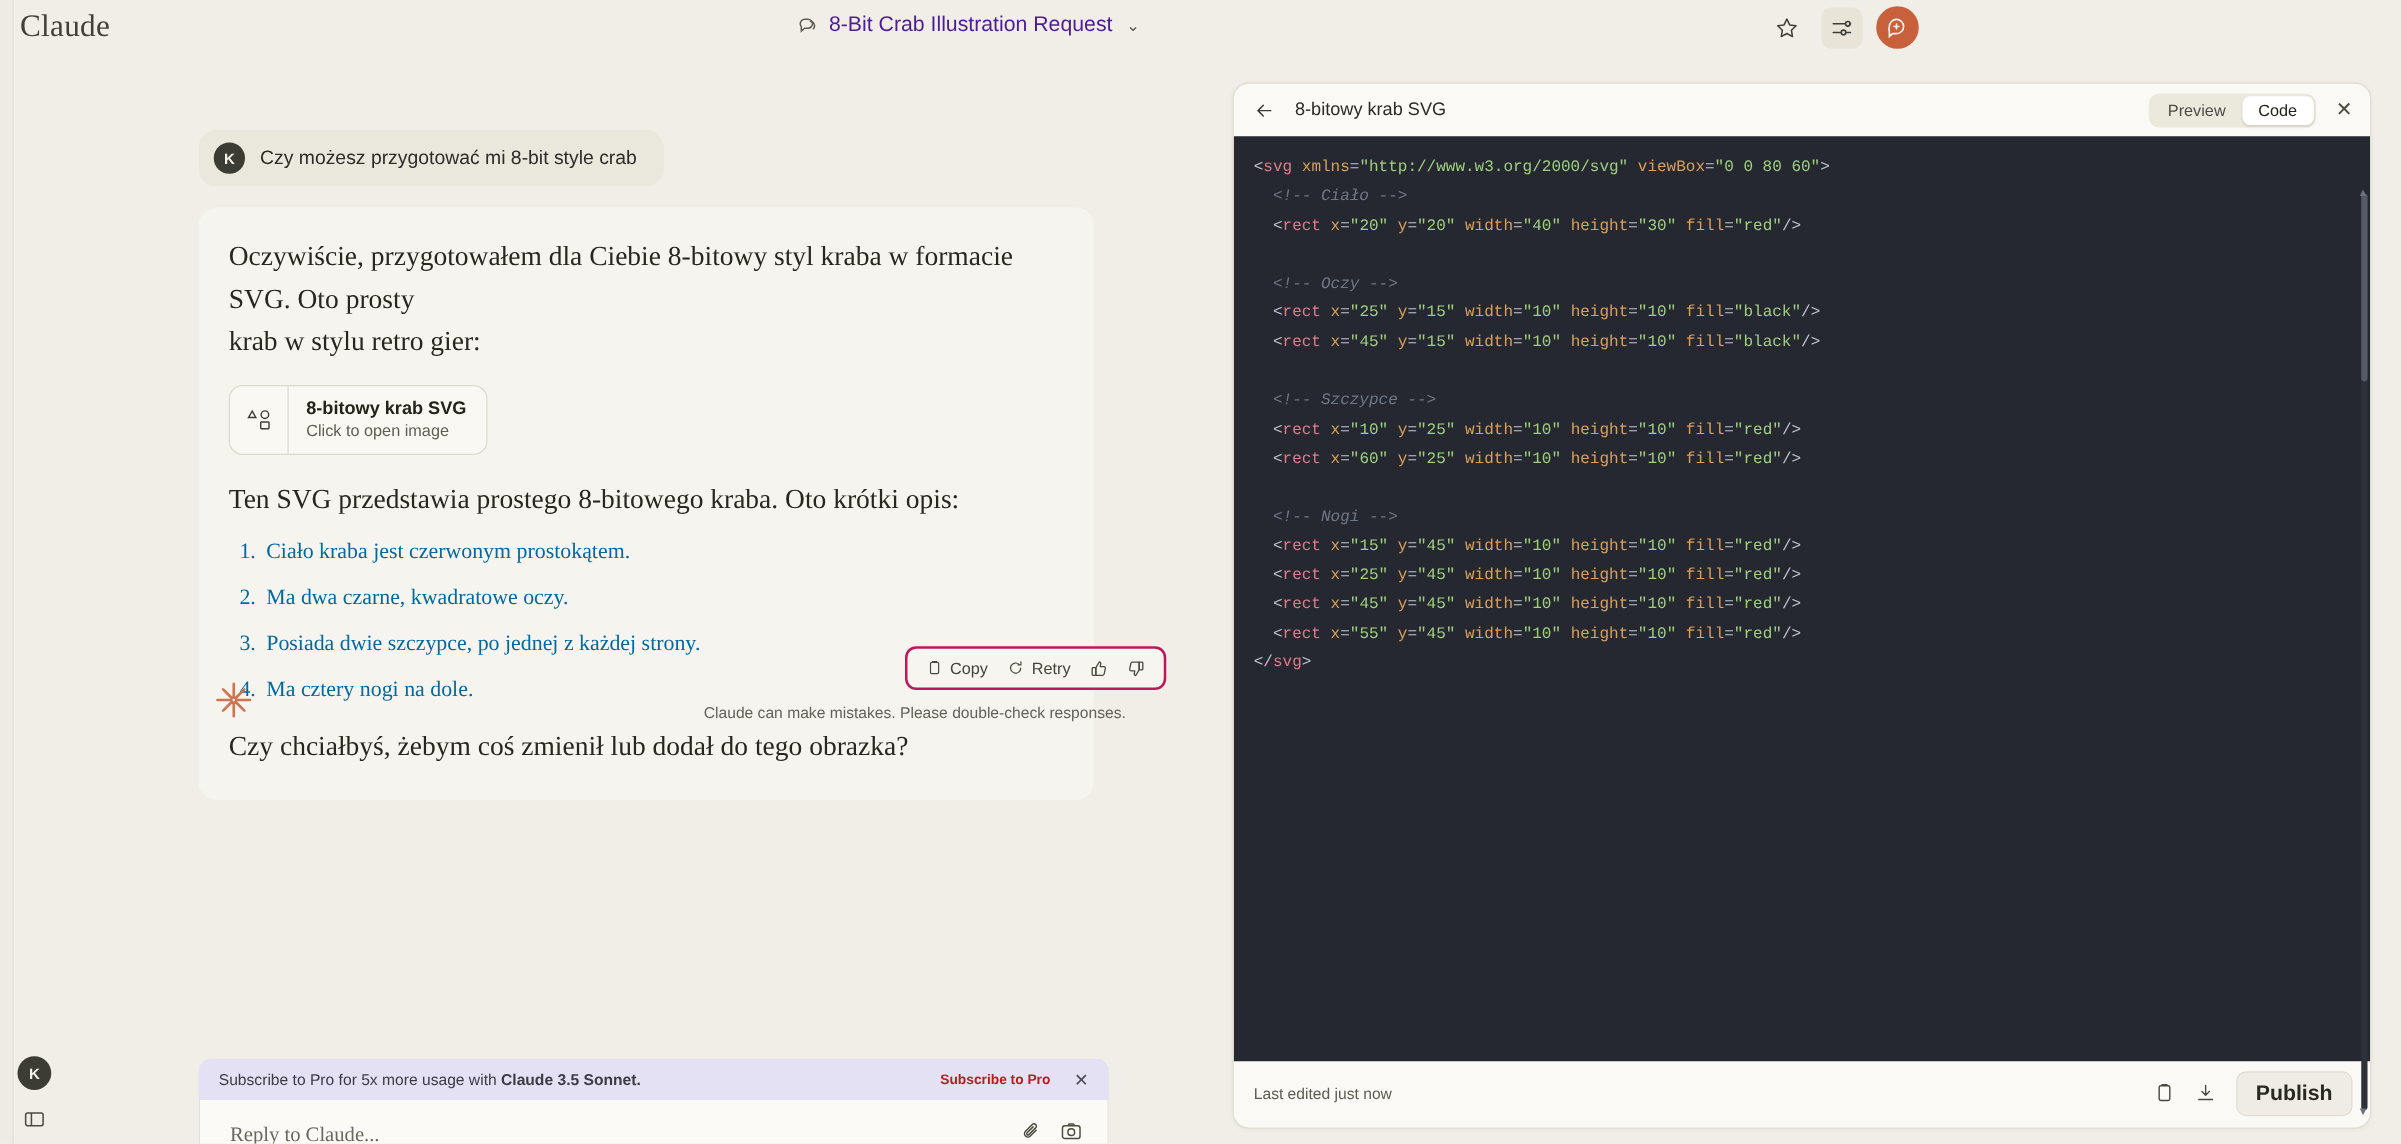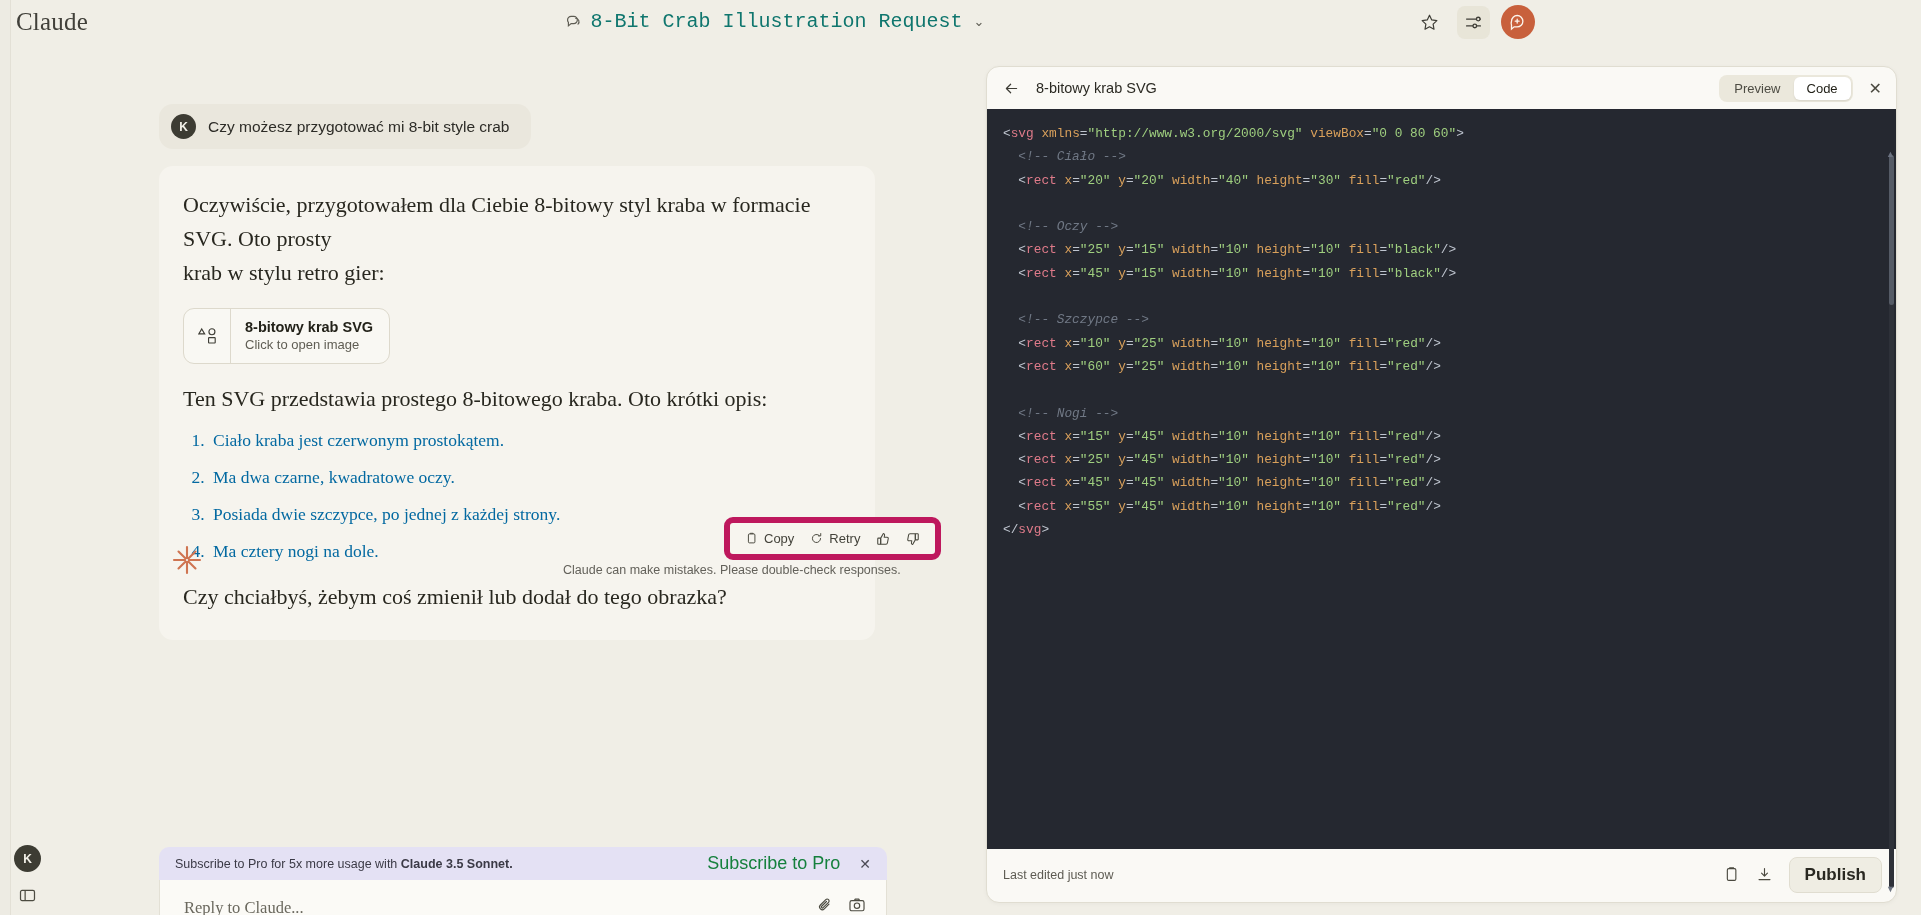--- a/index.html
+++ b/index.html
@@ -12,21 +12,21 @@
   }
   #app { position: relative; width: 1921px; height: 915px; }
 
   
   .rail { position: absolute; left: 0; top: 0; width: 11px; height: 915px; background: #EDEBE3; border-right: 1px solid #E3E0D6; }
 
   
   .topbar { position: absolute; left: 0; top: 0; width: 1549px; height: 42px; display: flex; align-items: center; }
   .logo { position: absolute; left: 16px; top: 8px; font-family: "Liberation Serif", serif; font-size: 25px; color: #41403A; letter-spacing: .2px; }
   .conv-title { position: absolute; left: 50%; transform: translateX(-50%); top: 7px; display: flex; align-items: center; gap: 9px; cursor: pointer; padding: 3px 8px; border-radius: 7px; }
-  .conv-title .t { font-family: Liberation Mono, monospace; font-size: 20px; color: #0f766e; white-space: nowrap; }
+  .conv-title .t { font-family: Liberation Sans, sans-serif; font-size: 17px; color: #4c1d95; white-space: nowrap; }
   .chev { font-size: 13px; color: #5E5C53; margin-left: 2px; }
   .tb-right { position: absolute; right: 14px; top: 5px; display: flex; align-items: center; gap: 11px; }
   .icon-btn { width: 33px; height: 33px; border-radius: 8px; display: flex; align-items: center; justify-content: center; cursor: pointer; }
   .icon-btn.filled { background: #E8E5D8; }
   .avatar-orange { width: 34px; height: 34px; border-radius: 50%; background: #C8603C; display: flex; align-items: center; justify-content: center; cursor: pointer; }
 
   
   .conv { position: absolute; left: 11px; top: 42px; width: 975px; height: 873px; overflow: hidden; }
 
   .user-row { position: absolute; left: 148px; top: 62px; display: flex; align-items: center; background: #EAE7DD; border-radius: 14px; padding: 10px 22px 10px 12px; gap: 12px; }
@@ -39,31 +39,31 @@
   .a-list { margin: 14px 0 0 26px; font-family: "Liberation Serif", serif; font-size: 17.5px; color: #0369a1; }
   .a-list li { margin-bottom: 16px; padding-left: 4px; }
   .a-list li:last-child { margin-bottom: 0; }
 
   .artifact { display: inline-flex; align-items: stretch; margin-top: 18px; border: 1px solid #DDD9CC; background: #F9F8F3; border-radius: 11px; overflow: hidden; cursor: pointer; min-width: 197px; }
   .artifact .ic { width: 47px; display: flex; align-items: center; justify-content: center; border-right: 1px solid #DDD9CC; }
   .artifact .tx { padding: 10px 16px 11px 14px; }
   .artifact .ti { font-size: 14.5px; font-weight: bold; color: #232219; }
   .artifact .su { font-size: 13px; color: #5F5D53; margin-top: 2px; }
 
-  .actions { position: absolute; left: 713px; top: 475px; display: flex; align-items: center; gap: 2px; background: #F7F5EF; border: 6px solid #be185d; border-radius: 9px; padding: 4px 8px; }
+  .actions { position: absolute; left: 713px; top: 475px; display: flex; align-items: center; gap: 2px; background: #F7F5EF; border: 2px solid #be185d; border-radius: 9px; padding: 4px 8px; }
   .act { display: flex; align-items: center; gap: 6px; padding: 4px 7px; border-radius: 6px; font-size: 13px; color: #44433B; cursor: pointer; }
 
   .starburst { position: absolute; left: 160px; top: 502px; width: 32px; height: 32px; }
   .disclaimer { position: absolute; left: 552px; top: 521px; font-size: 12.5px; color: #63615A; }
 
   
   .banner { position: absolute; left: 148px; top: 805px; width: 728px; height: 33px; background: #E4E1F4; border-radius: 10px 10px 0 0; display: flex; align-items: center; padding: 0 16px; }
   .banner .msg { font-size: 12.5px; color: #3B3A46; }
   .banner .msg b { font-weight: bold; }
-  .banner .link { margin-left: auto; font-size: 18px; font-weight: normal; color: #15803d; cursor: pointer; }
+  .banner .link { margin-left: auto; font-size: 11px; font-weight: bold; color: #b91c1c; cursor: pointer; }
   .banner .x { margin-left: 19px; font-size: 14px; color: #4B4A55; cursor: pointer; }
 
   .composer { position: absolute; left: 148px; top: 838px; width: 728px; height: 77px; background: #FBFAF6; border: 1px solid #E3E0D5; border-top: none; border-radius: 0 0 12px 12px; }
   .ph { position: absolute; left: 24px; top: 18px; font-family: "Liberation Serif", serif; font-size: 16.5px; color: #6A685E; }
   .comp-icons { position: absolute; right: 20px; top: 16px; display: flex; gap: 14px; }
 
   .corner-avatar { position: absolute; left: 14px; top: 845px; width: 27px; height: 27px; border-radius: 50%; background: #3D3C33; color: #F3F1E9; font-size: 12px; font-weight: bold; display: flex; align-items: center; justify-content: center; cursor: pointer; }
   .sidebar-toggle { position: absolute; left: 19px; top: 887px; cursor: pointer; }
 
   

